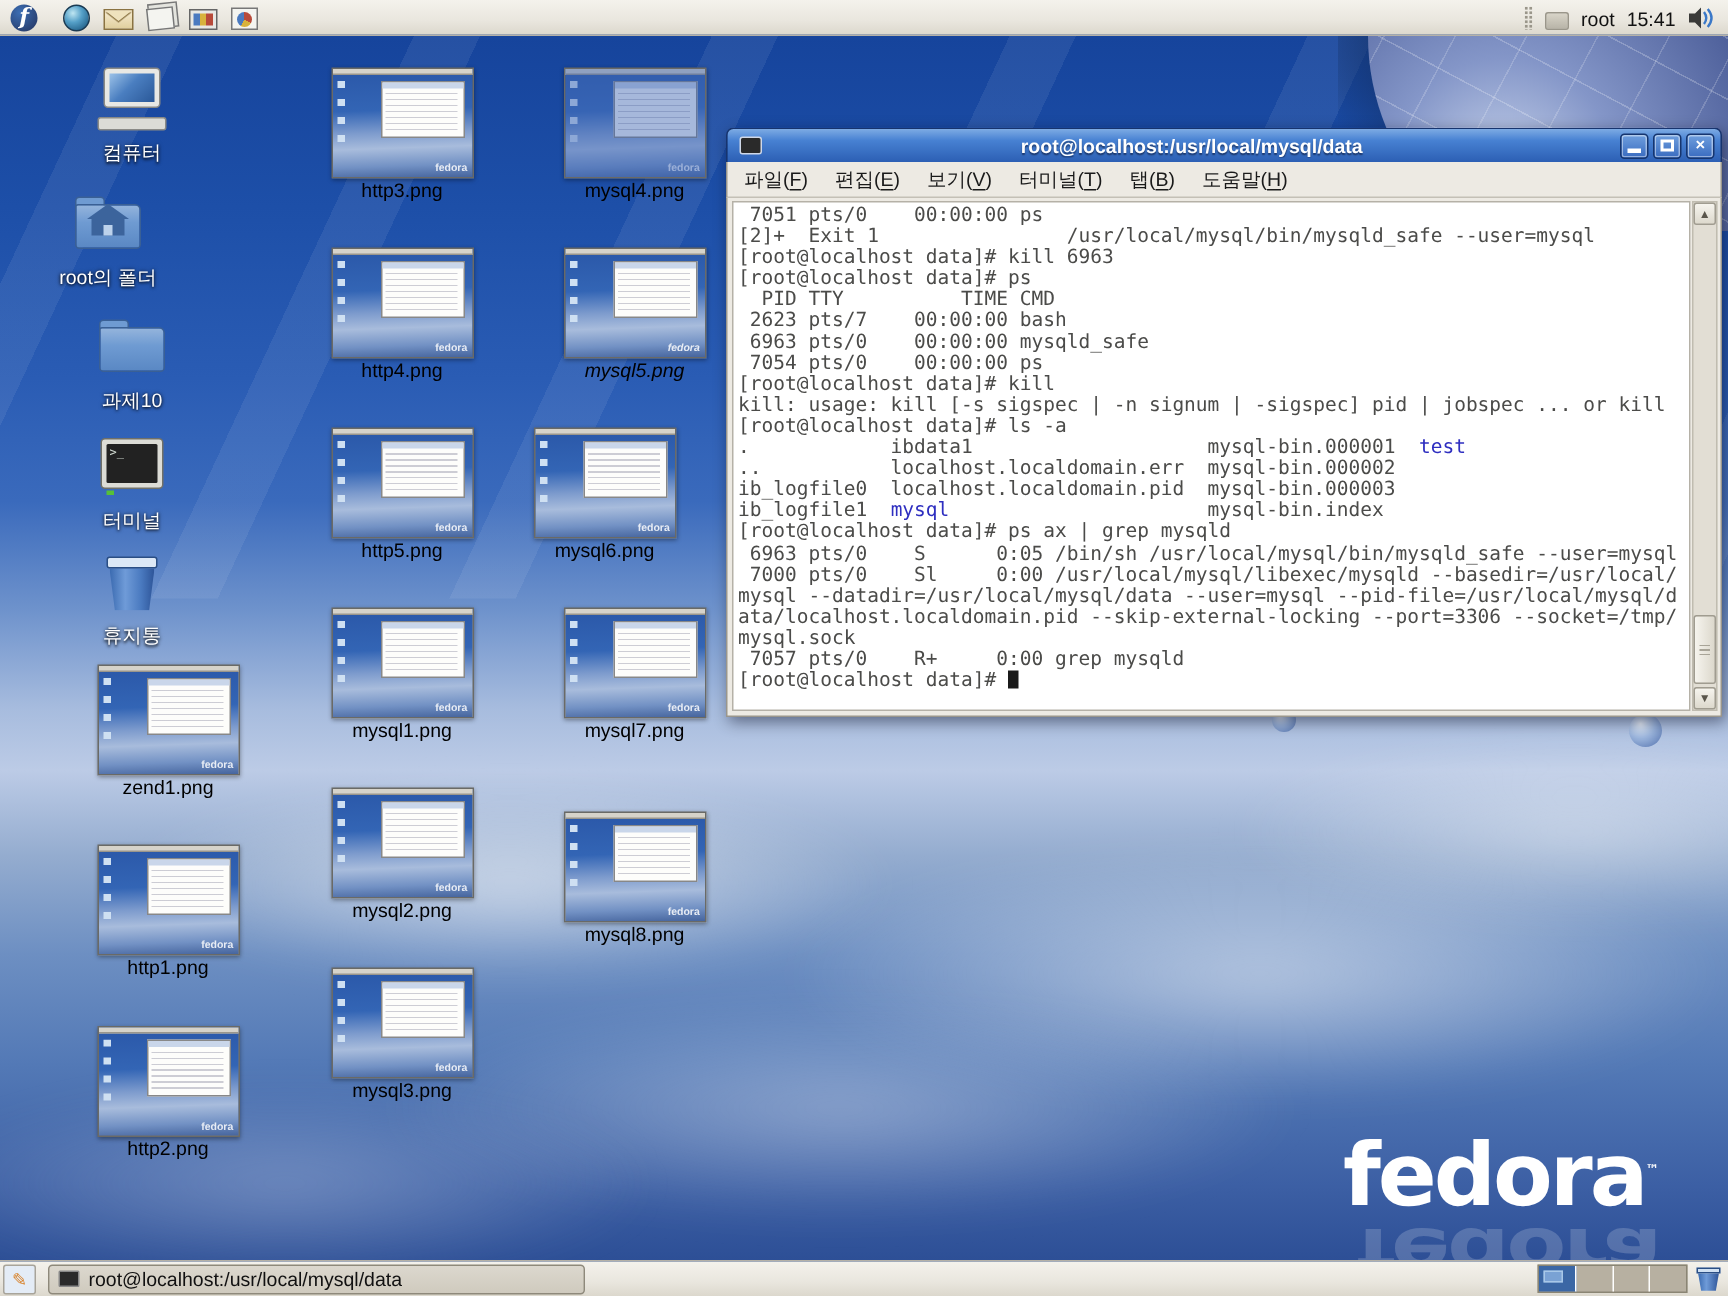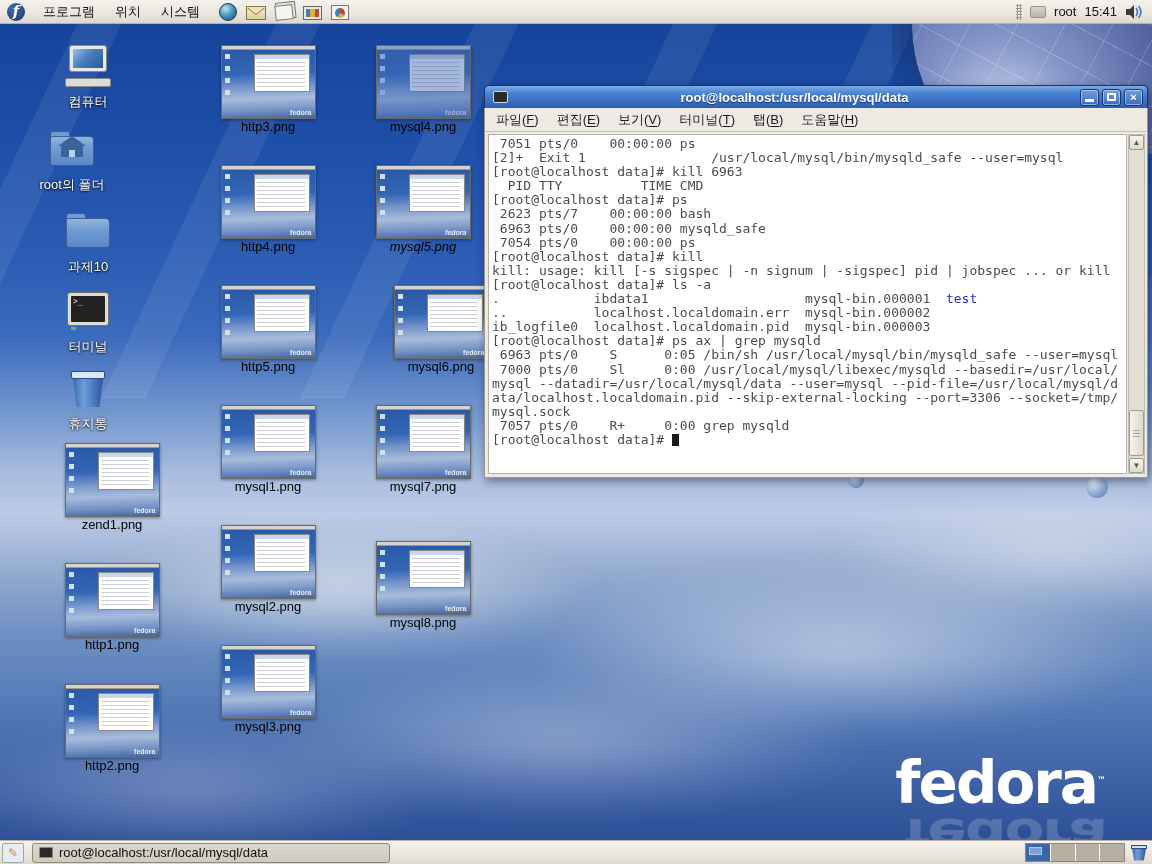--- a/index.html
+++ b/index.html
@@ -26,21 +26,21 @@
     border:1px solid #8a7342; position:relative; }
   .li-envelope::after { content:""; position:absolute; left:0; top:0; border-left:9px solid transparent;
     border-right:9px solid transparent; border-top:7px solid #efe2bd; filter:drop-shadow(0 1px 0 #8a7342); }
   .li-docs { width:18px; height:15px; margin-top:2px; background:#f4f4f0; border:1px solid #777;
     box-shadow:2px -2px 0 #e4e4de, 2px -2px 0 1px #777; transform:rotate(-6deg); }
   .li-screen { width:19px; height:14px; margin-top:2px; background:#e8e8e4; border:1px solid #666; padding:2px; }
   .li-screen i { display:block; width:100%; height:100%; background:linear-gradient(90deg,#4a7ac0 33%,#d8b23c 33% 66%,#b84a3a 66%); }
   .li-pie { width:18px; height:15px; margin-top:2px; background:#f4f4f0; border:1px solid #777; position:relative; }
   .li-pie::after { content:""; position:absolute; left:3px; top:2px; width:10px; height:10px; border-radius:50%;
     background:conic-gradient(#b84a3a 0 120deg,#d8b23c 120deg 210deg,#4a7ac0 210deg 360deg); }
-  #panel-right { margin-left:auto; display:flex; align-items:center; gap:8px; padding-right:8px; }
+  #panel-right { margin-left:auto; display:flex; align-items:flex-end; gap:8px; padding-right:8px; }
   .drag-dots { width:6px; height:16px; background-image:radial-gradient(#9a968a 1px,transparent 1.2px); background-size:3px 3px; }
   .tray-display { width:16px; height:12px; border:1px solid #9a968a; border-radius:2px;
     background:linear-gradient(180deg,#d8d4c8,#b8b4a8); }
   #clock,#user-name { color:#111; }
 
   
   #wallpaper { position:absolute; left:0; top:24px; width:1152px; height:816px; overflow:hidden;
     background:linear-gradient(180deg,#16449c 0%,#1d4fa8 14%,#2a5cb4 28%,#3a6abc 38%,#6f93cc 47%,
       #a7bcde 55%,#bccbe6 60%,#94accf 67%,#6d8fc2 75%,#5379b6 84%,#3c5fa4 94%,#2d4f96 100%); }
   .streaks { position:absolute; left:0; top:0; width:100%; height:46%;
@@ -277,21 +277,21 @@
           <div class="twin"></div>
           <div class="tbrand">fedora</div>
           <div class="sel-overlay"></div>
         </div><span class="dlabel">mysql4.png</span></div>
       <div class="desk-file" style="left: 375px; top: 165px; font-style: italic;"><div class="thumb">
           <div class="tstrip"></div>
           <div class="ticons"></div>
           <div class="twin"></div>
           <div class="tbrand">fedora</div>
         </div><span class="dlabel">mysql5.png</span></div>
-      <div class="desk-file" style="left: 393px; top: 285px;"><div class="thumb">
+      <div class="desk-file" style="left: 355px; top: 285px;"><div class="thumb">
           <div class="tstrip"></div>
           <div class="ticons"></div>
           <div class="twin"></div>
           <div class="tbrand">fedora</div>
         </div><span class="dlabel">mysql6.png</span></div>
       <div class="desk-file" style="left: 375px; top: 405px;"><div class="thumb">
           <div class="tstrip"></div>
           <div class="ticons"></div>
           <div class="twin"></div>
           <div class="tbrand">fedora</div>
@@ -324,55 +324,51 @@
         <span class="tmenu">보기(<u>V</u>)</span>
         <span class="tmenu">터미널(<u>T</u>)</span>
         <span class="tmenu">탭(<u>B</u>)</span>
         <span class="tmenu">도움말(<u>H</u>)</span>
       </div>
     <div id="tw-body">
       <div id="term-content">
           <div class="term-line"><span> 7051 pts/0    00:00:00 ps</span></div>
           <div class="term-line"><span>[2]+  Exit 1                /usr/local/mysql/bin/mysqld_safe --user=mysql</span></div>
           <div class="term-line"><span>[root@localhost data]# kill 6963</span></div>
+          <div class="term-line"><span>[root@localhost data]# ps</span></div>
           <div class="term-line"><span>  PID TTY          TIME CMD</span></div>
-          <div class="term-line"><span>[root@localhost data]# ps</span></div>
           <div class="term-line"><span> 2623 pts/7    00:00:00 bash</span></div>
           <div class="term-line"><span> 6963 pts/0    00:00:00 mysqld_safe</span></div>
           <div class="term-line"><span> 7054 pts/0    00:00:00 ps</span></div>
           <div class="term-line"><span>[root@localhost data]# kill</span></div>
           <div class="term-line"><span>kill: usage: kill [-s sigspec | -n signum | -sigspec] pid | jobspec ... or kill</span></div>
           <div class="term-line"><span>[root@localhost data]# ls -a</span></div>
           <div class="term-line"><span>.            ibdata1                    mysql-bin.000001  </span><span class="blue">test</span></div>
           <div class="term-line"><span>..           localhost.localdomain.err  mysql-bin.000002</span></div>
           <div class="term-line"><span>ib_logfile0  localhost.localdomain.pid  mysql-bin.000003</span></div>
+          <div class="term-line"><span>ib_logfile1  </span><span class="blue">mysql</span><span>                      mysql-bin.index</span></div>
           <div class="term-line"><span>[root@localhost data]# ps ax | grep mysqld</span></div>
           <div class="term-line"><span> 6963 pts/0    S      0:05 /bin/sh /usr/local/mysql/bin/mysqld_safe --user=mysql</span></div>
           <div class="term-line"><span> 7000 pts/0    Sl     0:00 /usr/local/mysql/libexec/mysqld --basedir=/usr/local/</span></div>
           <div class="term-line"><span>mysql --datadir=/usr/local/mysql/data --user=mysql --pid-file=/usr/local/mysql/d</span></div>
           <div class="term-line"><span>ata/localhost.localdomain.pid --skip-external-locking --port=3306 --socket=/tmp/</span></div>
           <div class="term-line"><span>mysql.sock</span></div>
           <div class="term-line"><span> 7057 pts/0    R+     0:00 grep mysqld</span></div>
           <div class="term-line"><span>[root@localhost data]# </span><span class="cursor"></span></div>
         </div>
       <div id="term-scrollbar">
         <div class="sb-btn" id="sb-up">▲</div>
         <div id="sb-thumb"></div>
         <div class="sb-btn" id="sb-down">▼</div>
       </div>
     </div>
   </div>
 
   <div id="top-panel">
     <div class="fedora-logo">f</div>
-    <div id="panel-menus" style="display:flex;">
-        <span class="panel-menu">프로그램</span>
-        <span class="panel-menu">위치</span>
-        <span class="panel-menu">시스템</span>
-      </div>
     <div id="panel-launchers">
         <span class="launcher">
           <div class="li li-globe"></div>
         </span>
         <span class="launcher">
           <div class="li li-envelope"></div>
         </span>
         <span class="launcher">
           <div class="li li-docs"></div>
         </span>

